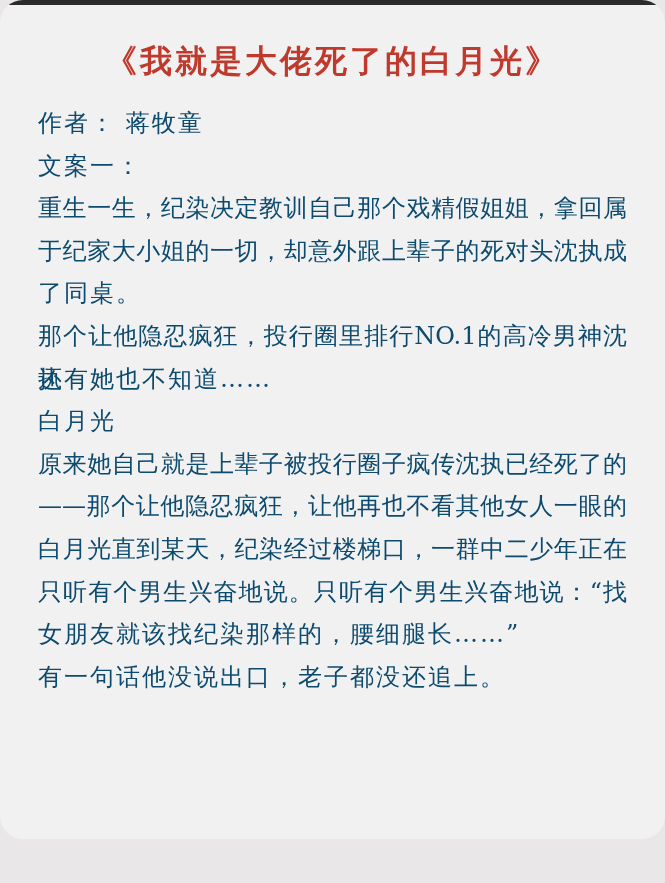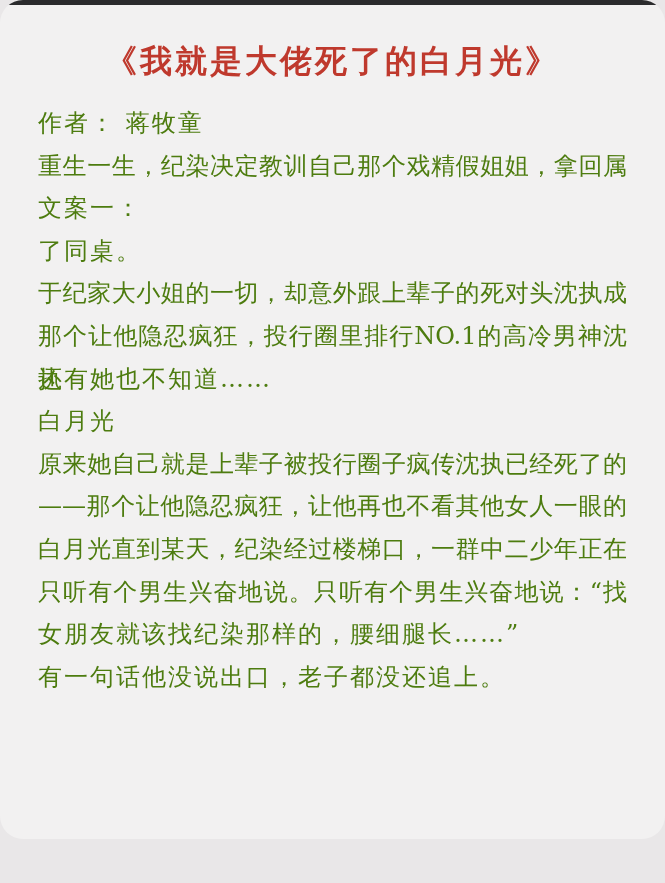--- a/index.html
+++ b/index.html
@@ -27,21 +27,21 @@
     text-align: center;
     font-size: 32px;
     font-weight: bold;
     letter-spacing: 3px;
     color: #bf392d;
     line-height: 46px;
     font-family: "DejaVu Serif", serif;
   }
   .content {
     margin: 18px 38px 16px 38px;
-    color: #4d7c0f;
+    color: #0c4a6e;
   }
   .text-line {
     font-size: 24px;
     line-height: 42.6px;
     height: 42.6px;
     letter-spacing: 2px;
     white-space: nowrap;
     text-align: left;
   }
   .text-line.justify {
@@ -53,24 +53,24 @@
   }
 </style>
 </head>
 <body>
 
 <div class="page">
   <div class="top-bar"></div>
   <h1 class="doc-title">《我就是大佬死了的白月光》</h1>
   <div class="content">
       <div class="text-line">作者： 蒋牧童</div>
+      <div class="text-line">文案一：</div>
       <div class="text-line justify">重生一生，纪染决定教训自己那个戏精假姐姐，拿回属</div>
-      <div class="text-line">文案一：</div>
+      <div class="text-line justify">于纪家大小姐的一切，却意外跟上辈子的死对头沈执成</div>
       <div class="text-line">了同桌。</div>
-      <div class="text-line justify">于纪家大小姐的一切，却意外跟上辈子的死对头沈执成</div>
       <div class="text-line justify">那个让他隐忍疯狂，投行圈里排行NO.1的高冷男神沈执</div>
       <div class="text-line">还有她也不知道……</div>
       <div class="text-line">白月光</div>
       <div class="text-line justify">原来她自己就是上辈子被投行圈子疯传沈执已经死了的</div>
       <div class="text-line justify">——那个让他隐忍疯狂，让他再也不看其他女人一眼的</div>
       <div class="text-line justify">白月光直到某天，纪染经过楼梯口，一群中二少年正在</div>
       <div class="text-line justify">只听有个男生兴奋地说。只听有个男生兴奋地说：“找</div>
       <div class="text-line">女朋友就该找纪染那样的，腰细腿长……”</div>
       <div class="text-line">有一句话他没说出口，老子都没还追上。</div>
     </div>

